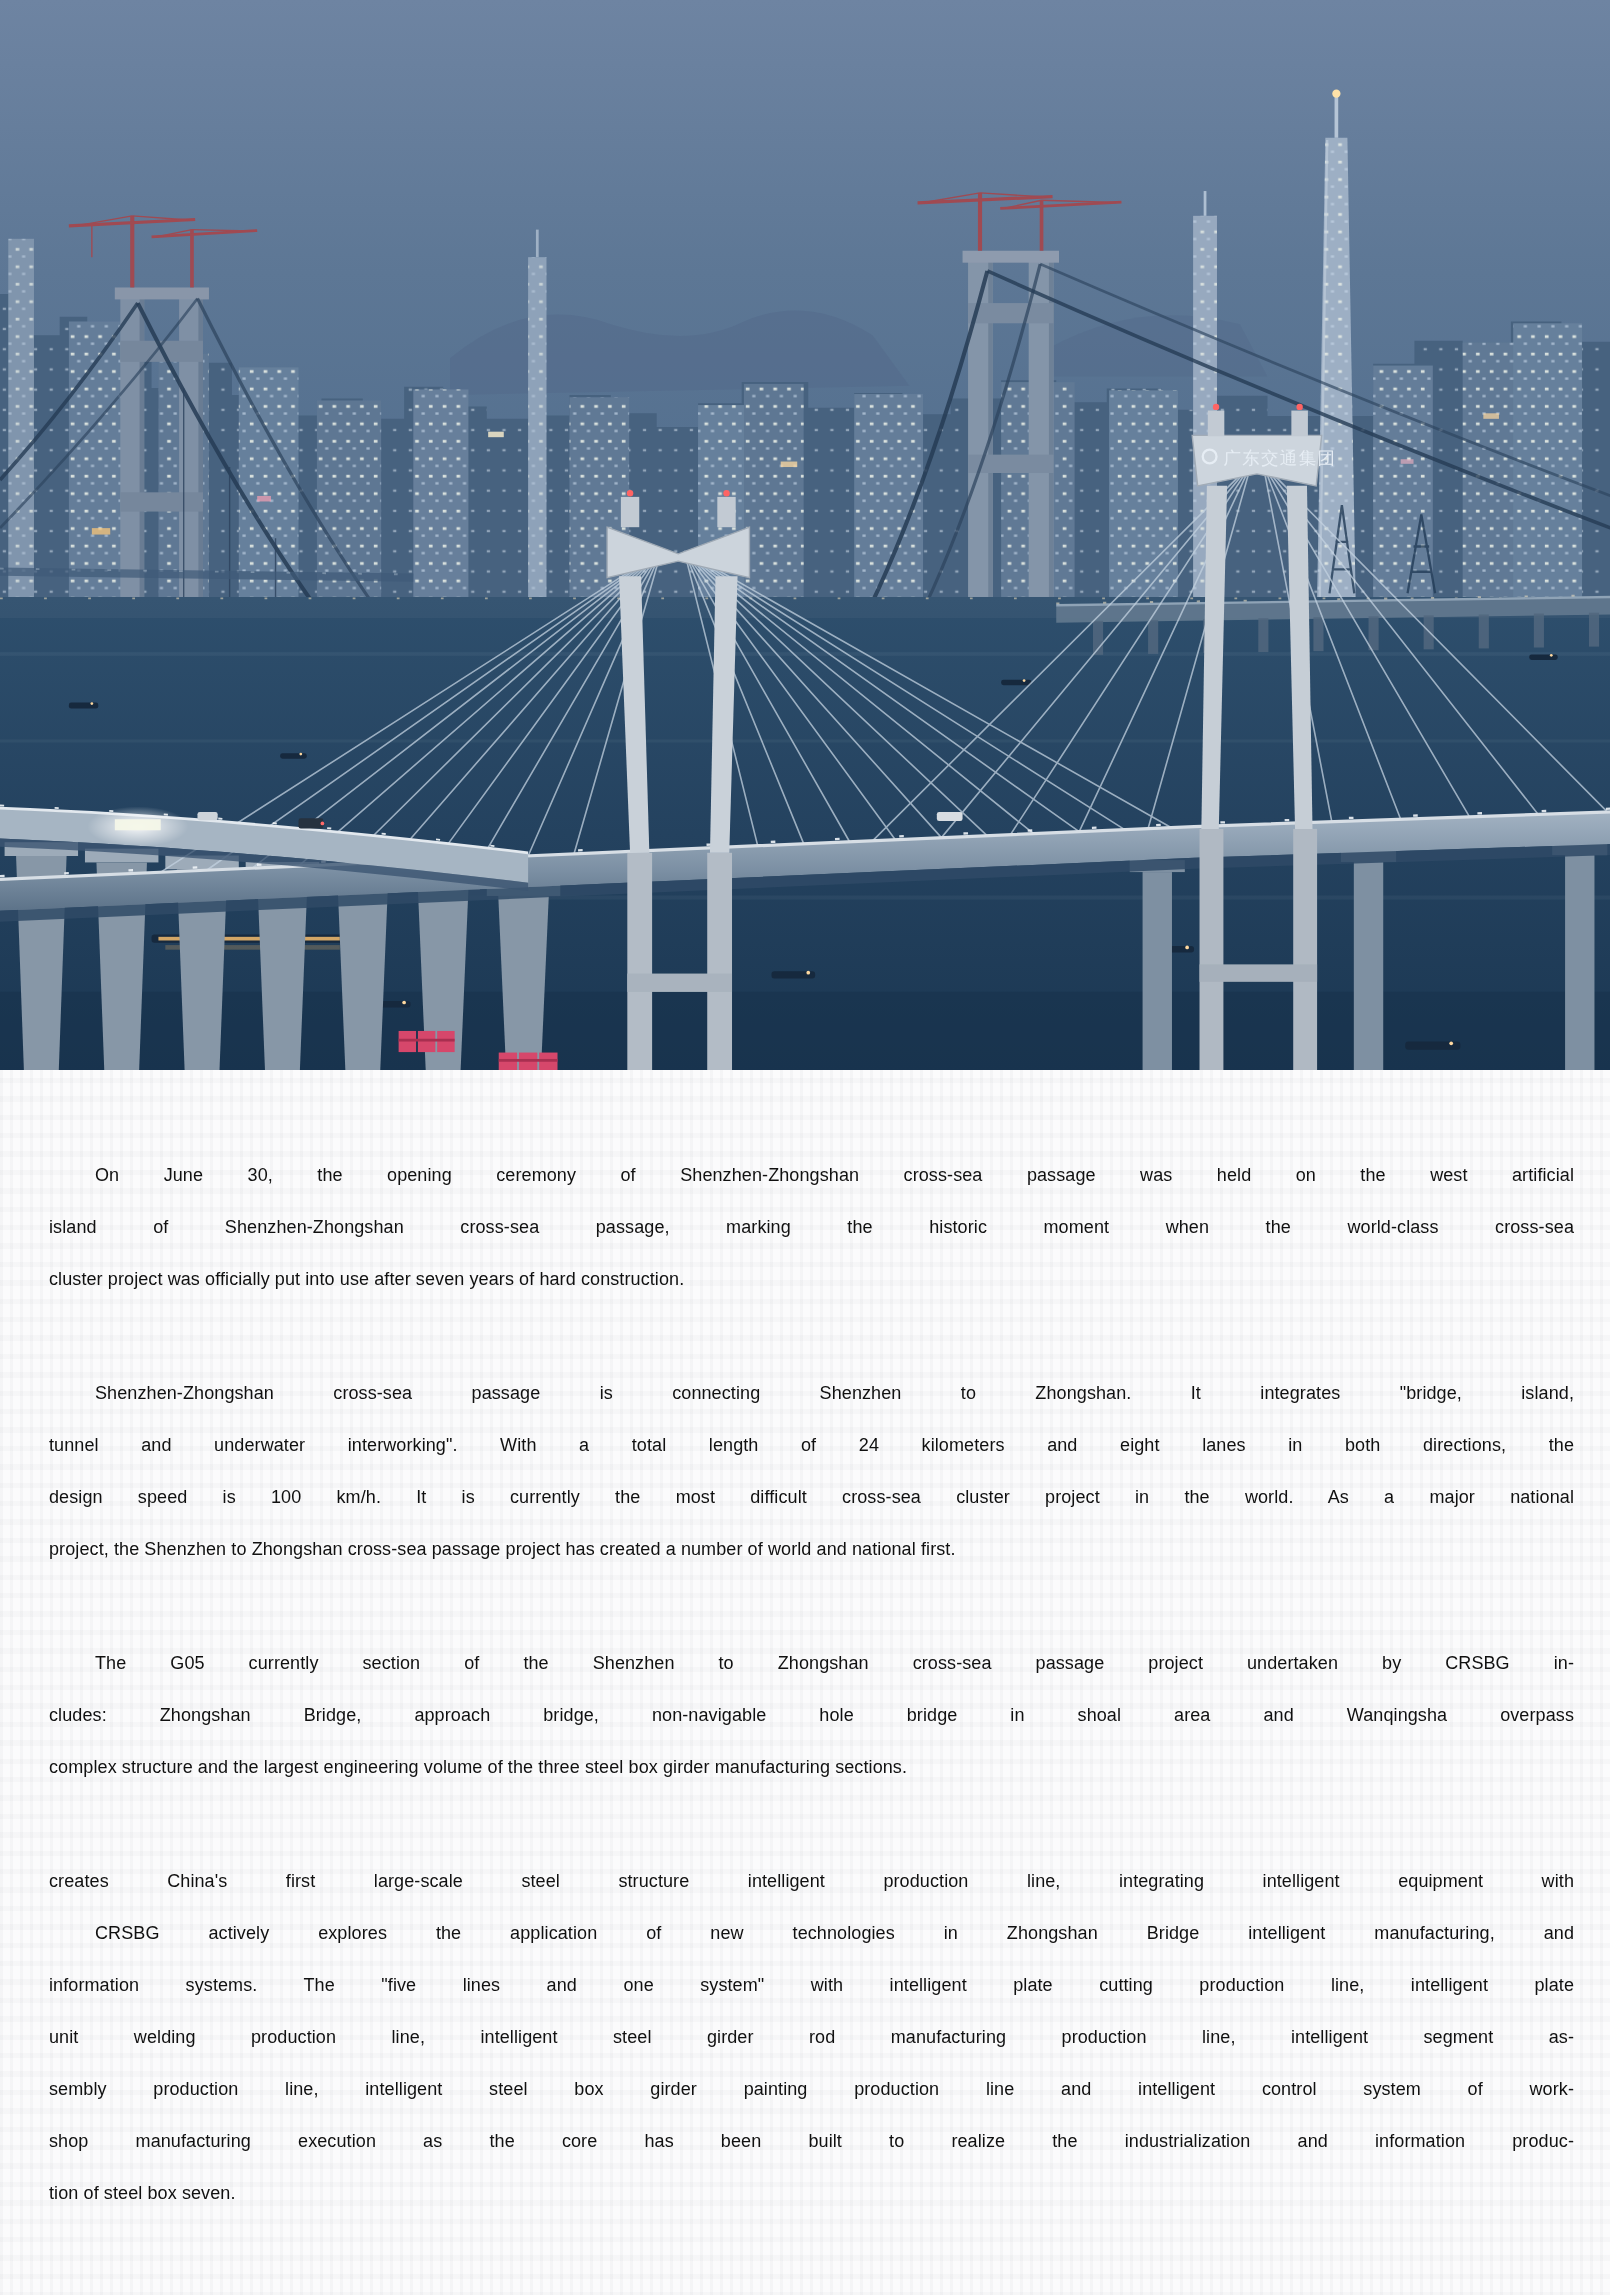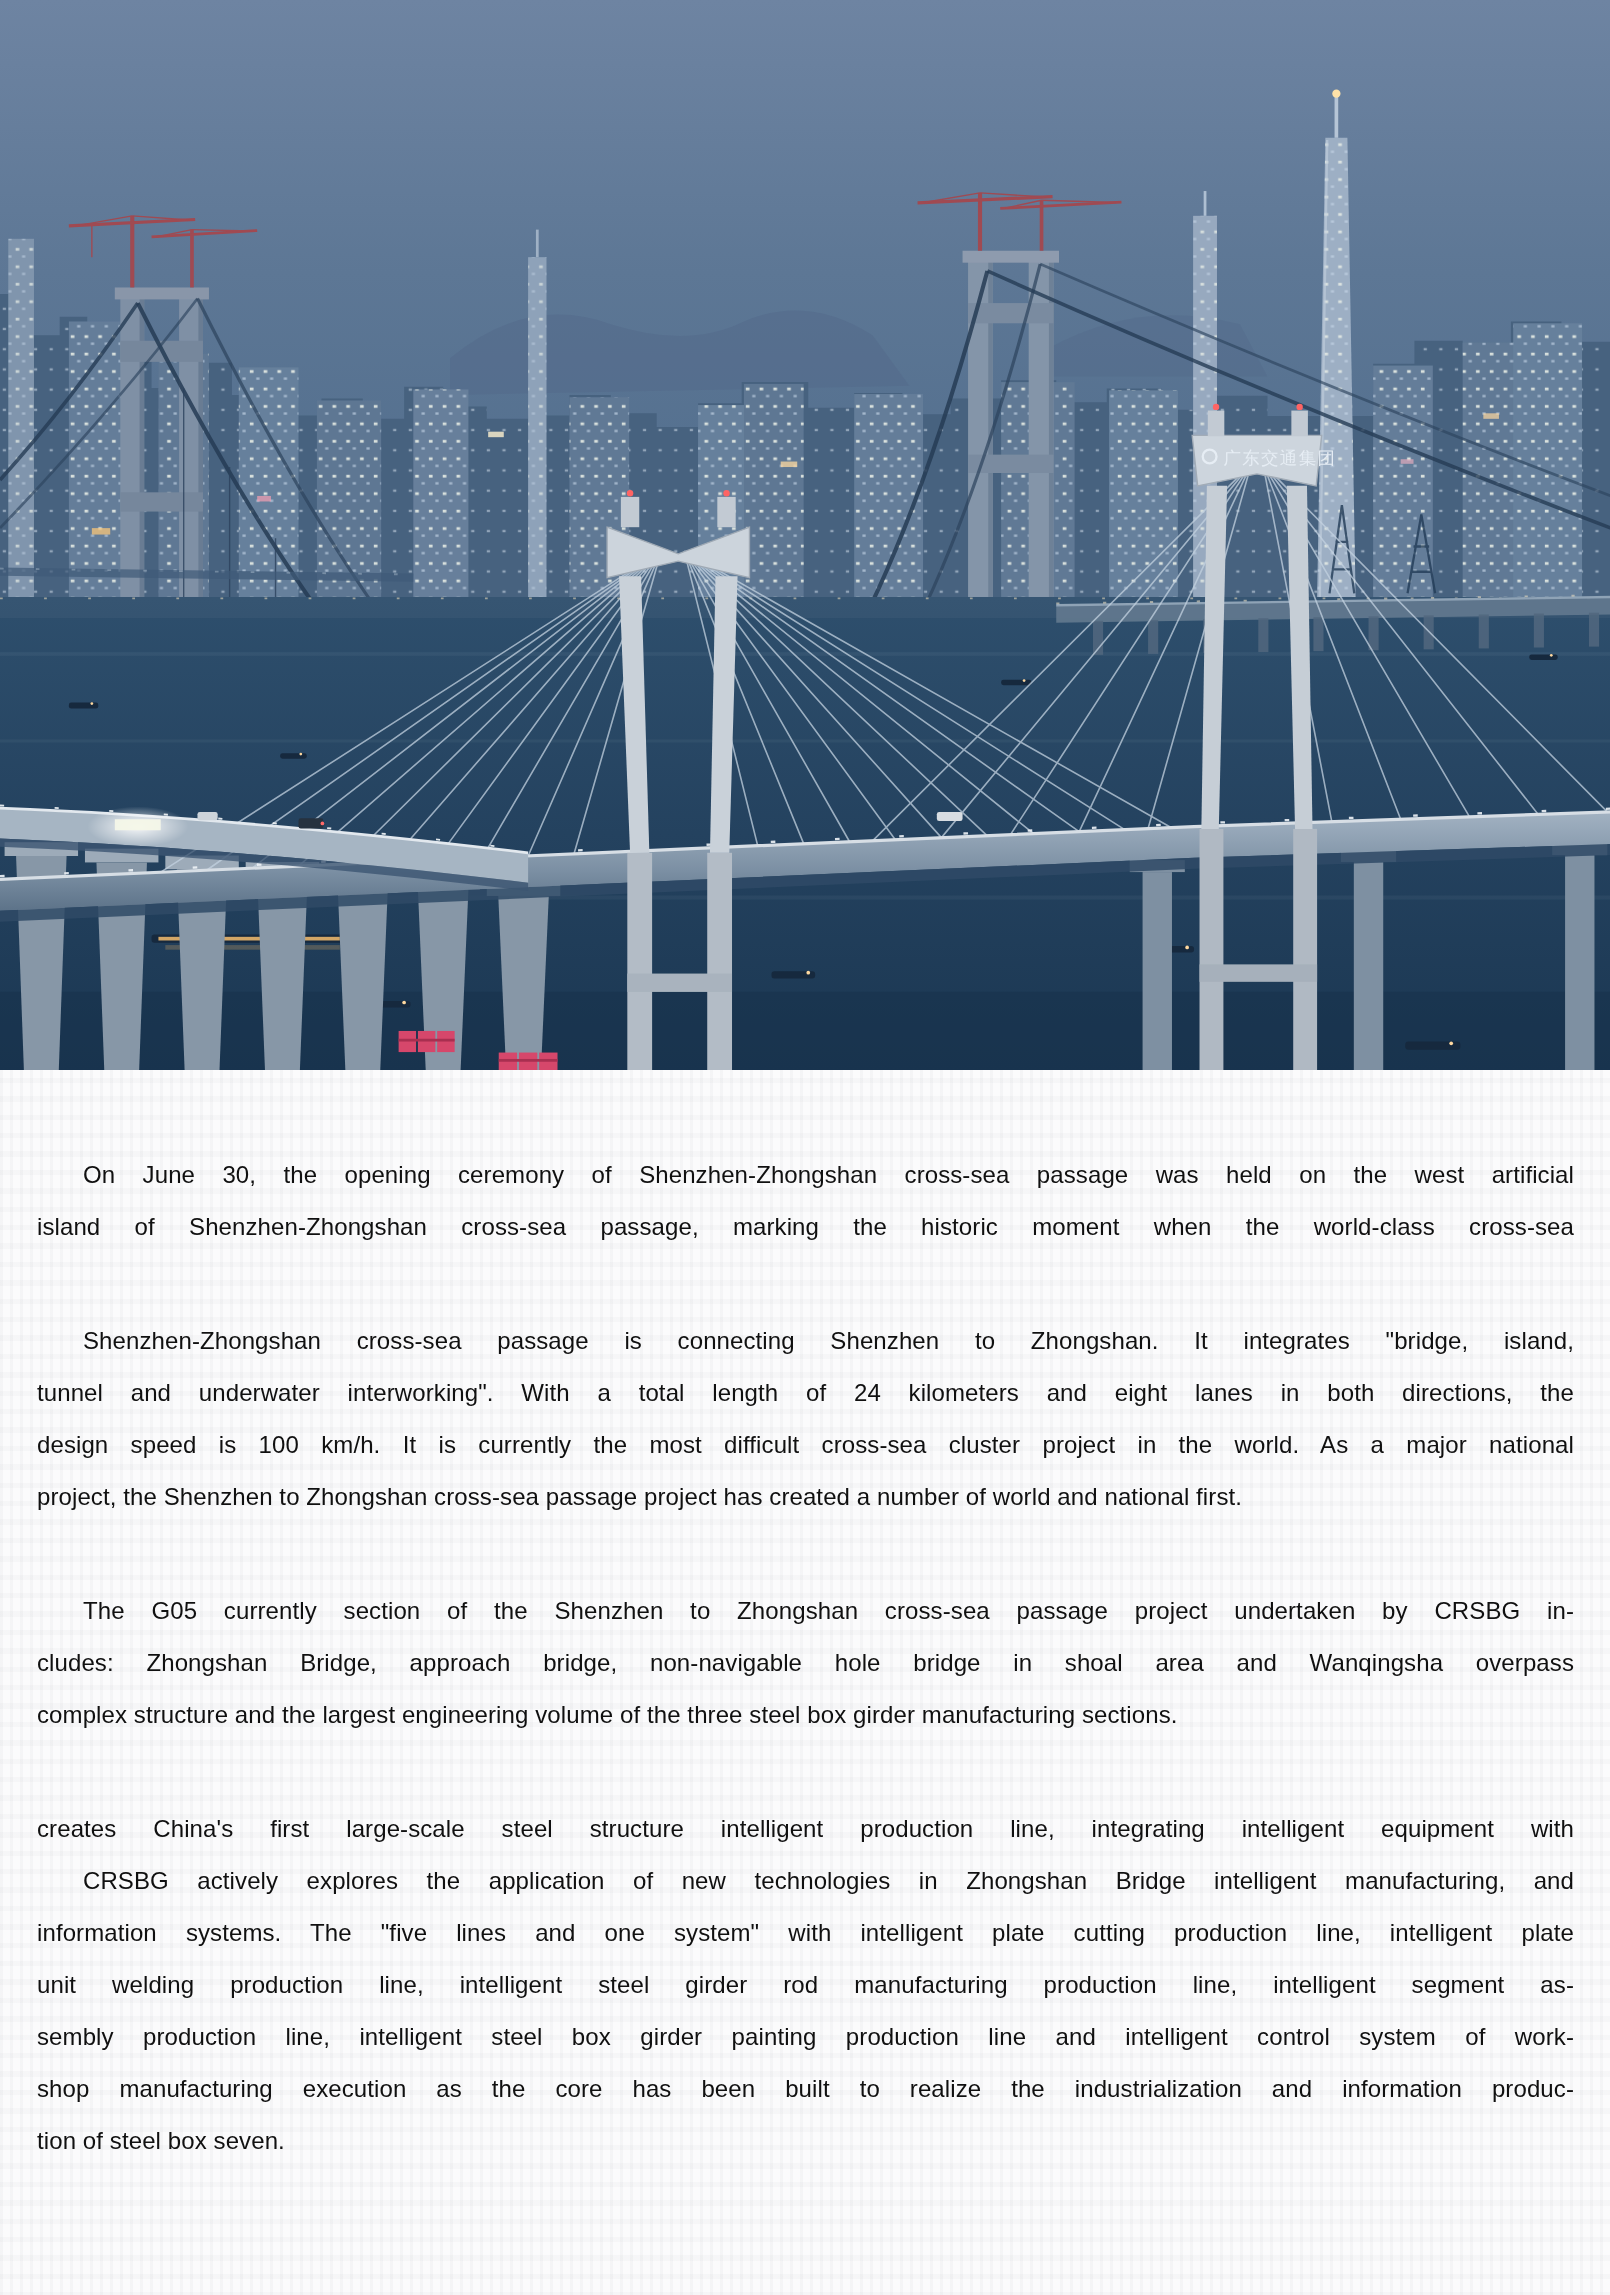--- a/index.html
+++ b/index.html
@@ -13,23 +13,24 @@
     background:
       repeating-linear-gradient(90deg, rgba(120,125,135,0.05) 0 2.8px, rgba(0,0,0,0) 2.8px 10px),
       repeating-linear-gradient(0deg, rgba(120,125,135,0.04) 0 5.5px, rgba(0,0,0,0) 5.5px 18.4px),
       #fbfbfc;
   }
   .hero{display:block;width:1611px;height:1070px;}
   .article{padding:79px 37px 0 37px;color:#101010;}
   .para{margin:0 0 62px 0;}
   .tline{
     display:block;
-    font-size:24px;
+    font-size:18px;
     line-height:52px;
     letter-spacing:0.1px;
+    margin-left:12px;
   }
   .j{text-align:justify;text-align-last:justify;}
   .last{text-align:left;text-align-last:left;}
   .first{text-indent:46px;}
 </style>
 </head>
 <body>
 
 <div class="page">
 
@@ -337,20 +338,21 @@
       <circle cx="2634" cy="994" r="15" fill="none" stroke="#e6edf4" stroke-width="5"></circle>
       <text x="2664" y="1010" font-family="Liberation Sans, sans-serif" font-size="38" letter-spacing="3" fill="#e6edf4">广东交通集团</text>
     </g>
   </svg>
 
   <div class="article">
 
     <div class="para">
       <span class="tline j first">On June 30, the opening ceremony of Shenzhen-Zhongshan cross-sea passage was held on the west artificial</span>
       <span class="tline j">island of Shenzhen-Zhongshan cross-sea passage, marking the historic moment when the world-class cross-sea</span>
+      <span class="tline last">cluster project was officially put into use after seven years of hard construction.</span>
     </div>
 
     <div class="para">
       <span class="tline j first">Shenzhen-Zhongshan cross-sea passage is connecting Shenzhen to Zhongshan. It integrates "bridge, island,</span>
       <span class="tline j">tunnel and underwater interworking". With a total length of 24 kilometers and eight lanes in both directions, the</span>
       <span class="tline j">design speed is 100 km/h. It is currently the most difficult cross-sea cluster project in the world. As a major national</span>
       <span class="tline last">project, the Shenzhen to Zhongshan cross-sea passage project has created a number of world and national first.</span>
     </div>
 
     <div class="para">

